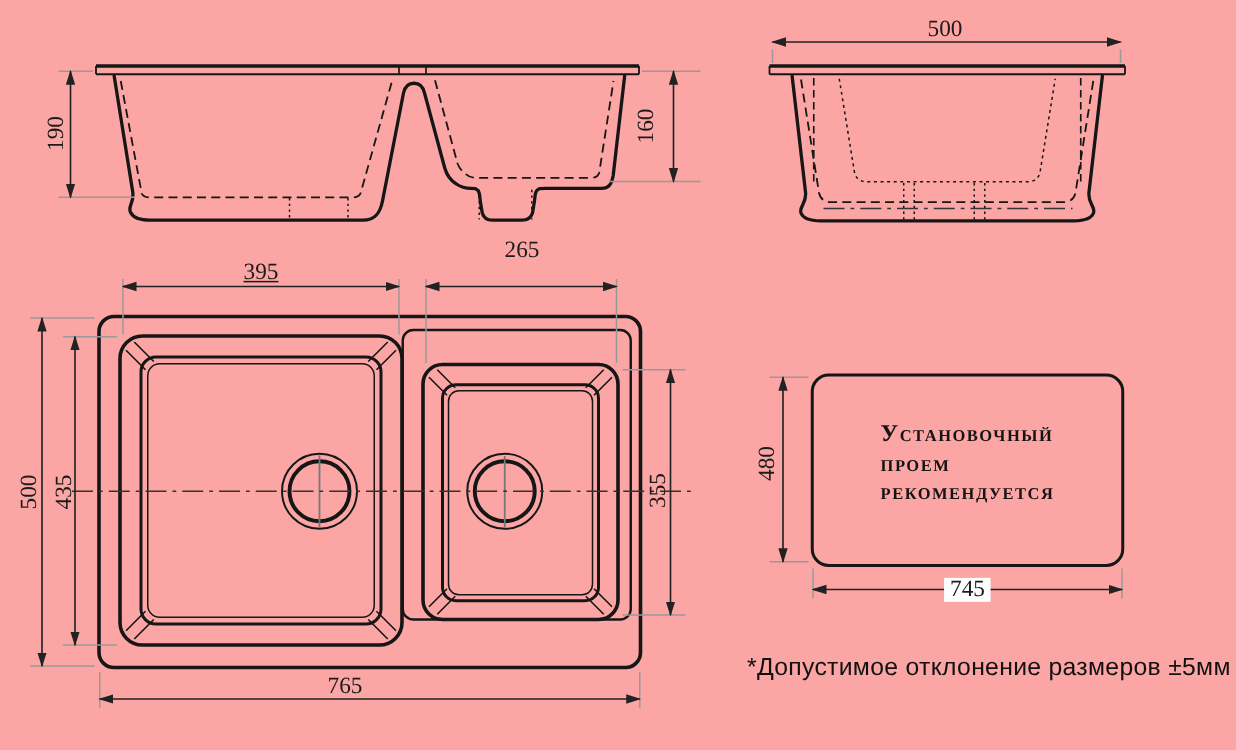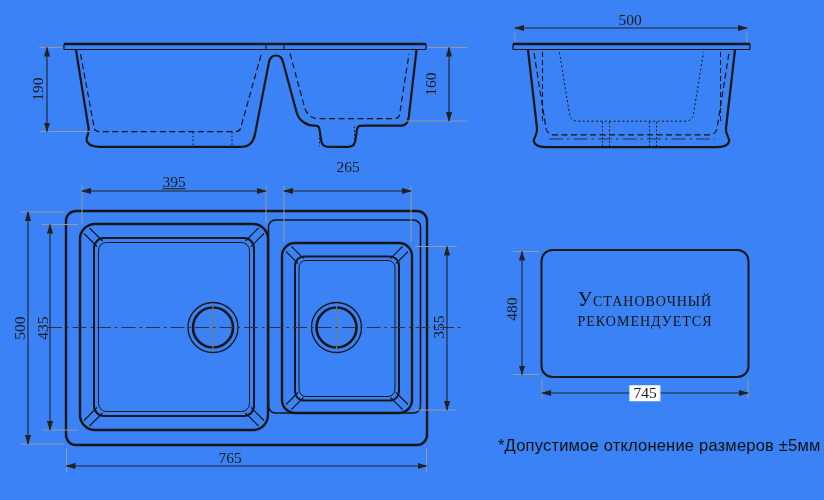--- a/index.html
+++ b/index.html
@@ -1,25 +1,25 @@
 <!DOCTYPE html>
 <html><head>
 <meta charset="utf-8">
 <style>
   html,body{margin:0;padding:0;background:#fff;}
-  #canvas{position:relative;width:824px;height:500px;background:#3b82f6;overflow:hidden;
+  #canvas{position:relative;width:824px;height:500px;background:#fca5a5;overflow:hidden;
           font-family:"Liberation Serif",serif;}
   #drawing{position:absolute;left:0;top:0;}
   .dim{position:absolute;transform:translate(-50%,-50%);font-family:"Liberation Serif",serif;
        font-size:15.5px;color:#1b1b1b;white-space:nowrap;line-height:1;}
   .rot{transform:translate(-50%,-50%) rotate(-90deg);}
   .bg{background:#fff;padding:0 4px;}
   .cutout-text{position:absolute;left:645px;top:309px;transform:translate(-50%,-50%);
-       text-align:center;font-family:"Liberation Serif",serif;font-weight:normal;
-       font-variant:small-caps;font-size:20px;line-height:19.5px;letter-spacing:1px;
+       text-align:left;font-family:"Liberation Serif",serif;font-weight:bold;
+       font-variant:small-caps;font-size:16px;line-height:19.5px;letter-spacing:1px;
        color:#141414;white-space:nowrap;}
   .note{position:absolute;left:498px;top:436px;font-family:"Liberation Sans",sans-serif;
        font-size:16.5px;color:#111;letter-spacing:0.2px;white-space:nowrap;}
 </style>
 </head>
 <body>
 
 <div id="canvas">
 
   <svg id="drawing" width="824" height="500" viewBox="0 0 824 500">
@@ -126,18 +126,19 @@
   <div class="dim" style="left:348px;top:167px;">265</div>
   <div class="dim rot" style="left:20px;top:328px;">500</div>
   <div class="dim rot" style="left:43px;top:328px;">435</div>
   <div class="dim rot" style="left:439px;top:327px;">355</div>
   <div class="dim" style="left:230px;top:458px;">765</div>
   <div class="dim rot" style="left:512px;top:309px;">480</div>
   <div class="dim bg" style="left:645px;top:393px;">745</div>
 
   <div class="cutout-text">
     <div>Установочный</div>
+    <div>проем</div>
     <div>рекомендуется</div>
   </div>
 
   <div class="note">*Допустимое отклонение размеров ±5мм</div>
 
 </div>
 
 </body></html>

